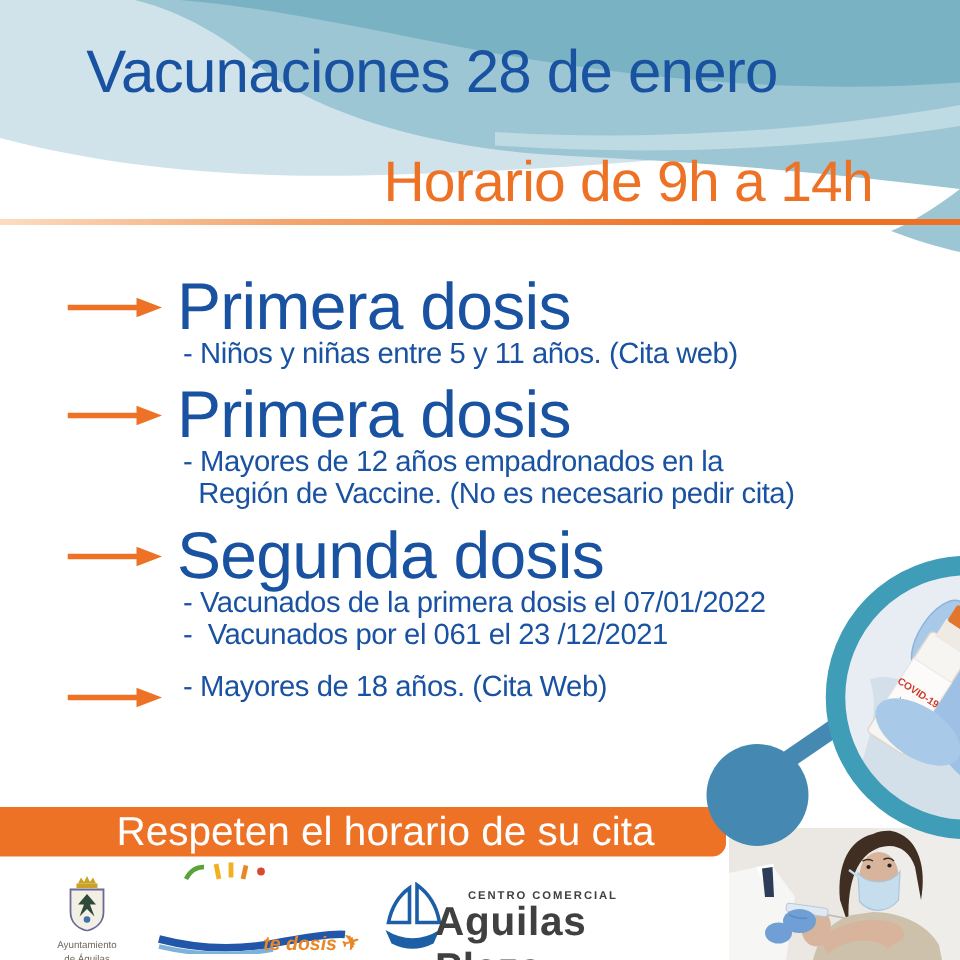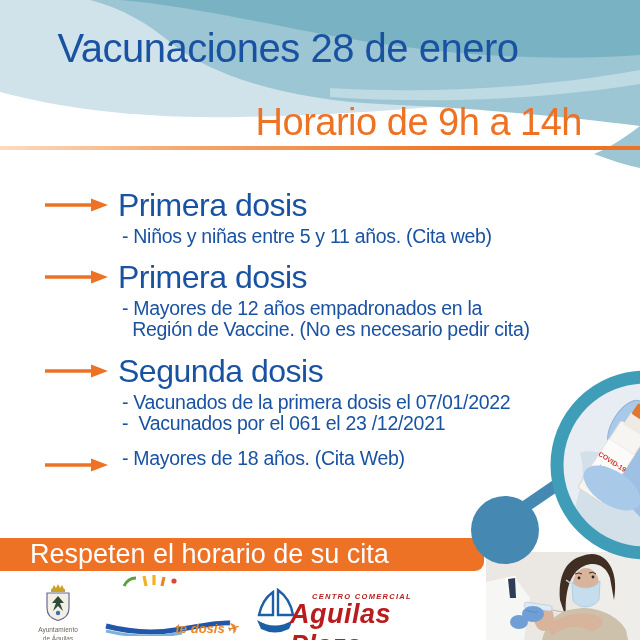--- a/index.html
+++ b/index.html
@@ -10,45 +10,45 @@
   .wave-svg{position:absolute;left:0;top:0;}
   .title{position:absolute;left:0;top:26px;width:576px;text-align:center;
          font-size:40px;color:#1a52a2;letter-spacing:-0.5px;}
   .schedule{position:absolute;right:58px;top:101px;font-size:38px;color:#ee7225;letter-spacing:-0.5px;}
   .orange-rule{position:absolute;left:0;top:146px;width:640px;height:4px;
          background:linear-gradient(90deg,#fcdcc2,#f4a56b 30%,#ee7225 75%);}
 
   
   .sec{position:absolute;left:45px;width:575px;}
   .sec .arrow{position:absolute;left:0;top:12px;}
-  .sec .h{margin-left:73px;font-size:32px;line-height:38px;color:#1a52a2;letter-spacing:-0.5px;}
+  .sec .h{margin-left:73px;font-size:44px;line-height:38px;color:#1a52a2;letter-spacing:-0.5px;}
   .sec .bullets{margin-left:77px;margin-top:2px;}
   .sec .bullets div{font-size:19.5px;line-height:21px;color:#1a52a2;white-space:pre;letter-spacing:-0.3px;}
   .sec0{top:186px;} .sec1{top:258px;} .sec2{top:352px;} .sec3{top:446px;}
 
   
   .banner{position:absolute;left:0;top:538px;width:484px;height:33px;
           background:#ee7225;border-radius:0 9px 9px 0;
-          color:#ffffff;font-size:27px;line-height:33px;padding-left:30px;box-sizing:border-box;}
+          color:#ffffff;font-size:27px;line-height:33px;padding-left:30px;box-sizing:border-box;text-align:center;}
 
   
   .photo-svg{position:absolute;left:486px;top:552px;}
   .magnifier-svg{position:absolute;left:430px;top:358px;}
 
   
   .crest{position:absolute;left:34px;top:583px;width:48px;text-align:center;}
   .crest .txt{font-size:6.5px;line-height:7.5px;color:#6e675a;margin-top:1px;}
   .aguilas{position:absolute;left:100px;top:576px;width:140px;height:64px;}
   .aguilas .word{position:absolute;left:2px;top:8px;font-size:34px;font-weight:bold;font-style:italic;
                  color:#2156a8;letter-spacing:-1px;}
   .aguilas .accents{position:absolute;left:20px;top:-2px;}
   .aguilas .swoosh{position:absolute;left:4px;top:44px;}
   .aguilas .tagline{position:absolute;right:0px;top:44px;font-size:13px;font-style:italic;font-weight:bold;color:#e8872a;}
   .aguilas .plane{display:inline-block;transform:rotate(-18deg);font-style:normal;color:#e8872a;font-size:14px;}
-  .plaza{position:absolute;left:250px;top:586px;width:215px;height:52px;color:#b91c1c;font-style:italic;}
+  .plaza{position:absolute;left:250px;top:586px;width:215px;height:52px;color:#404040;}
   .plaza .boat{position:absolute;left:4px;top:2px;}
   .plaza .eyebrow{position:absolute;left:62px;top:6px;font-size:7.5px;font-weight:bold;letter-spacing:1.3px;}
   .plaza .name{position:absolute;left:40px;top:13px;font-size:27px;font-weight:bold;letter-spacing:0.5px;}
 </style>
 </head>
 <body>
 
 <div class="poster">
 
   <svg class="wave-svg" width="640" height="180" viewBox="0 0 640 180">

